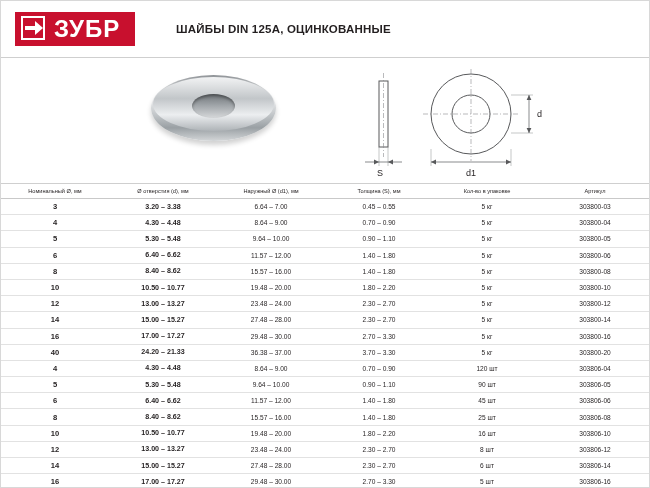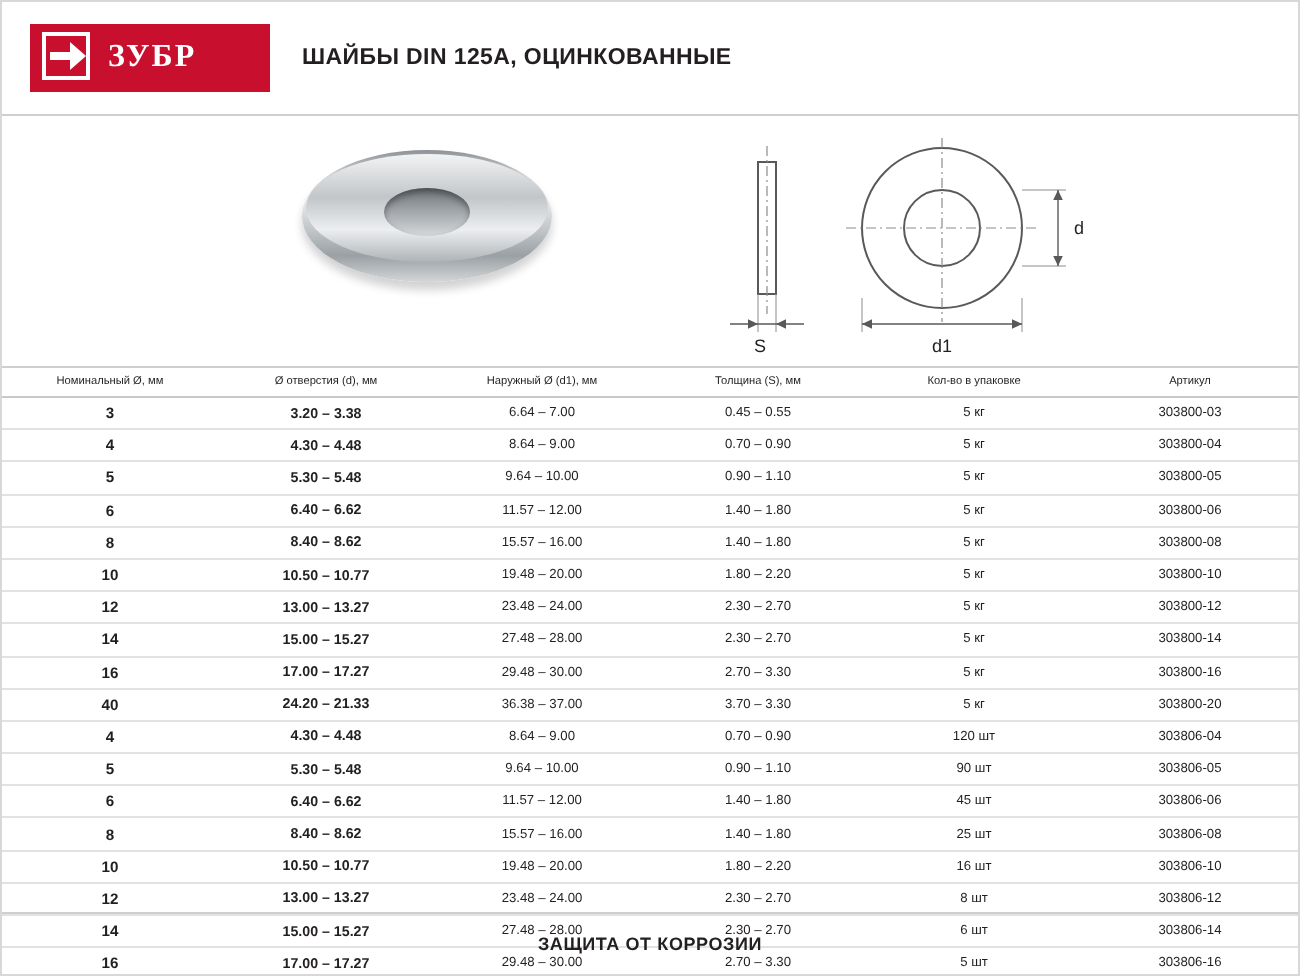--- a/index.html
+++ b/index.html
@@ -64,31 +64,31 @@
     position: absolute;
     left: 14px; top: 5px;
     width: 0; height: 0;
     border-top: 7px solid transparent;
     border-bottom: 7px solid transparent;
     border-left: 8px solid #ffffff;
   }
   .logo .brand {
     color: #ffffff;
     font-weight: bold;
-    font-size: 16px;
+    font-size: 24px;
     letter-spacing: 1px;
     margin-left: 7px;
-    font-family: Liberation Serif, serif;
+    font-family: Liberation Sans, sans-serif;
   }
   .header-title {
     font-size: 11.5px;
     font-weight: bold;
     color: #231f20;
     letter-spacing: 0.2px;
-    margin-left: 4px;
+    margin-left: 29px;
   }
   .header-rule {
     position: absolute;
     left: 0; right: 0;
     top: 56px;
     height: 1px;
     background: #cfcfcf;
   }
 
   
@@ -415,16 +415,13 @@
           <td class="b">17.00 – 17.27</td>
           <td>29.48 – 30.00</td>
           <td>2.70 – 3.30</td>
           <td>5 шт</td>
           <td>303806-16</td>
         </tr>
 
     </tbody>
   </table>
 
-  <div class="footer">
-    <div class="txt">ЗАЩИТА ОТ КОРРОЗИИ</div>
-  </div>
 </div>
 
 </body></html>

